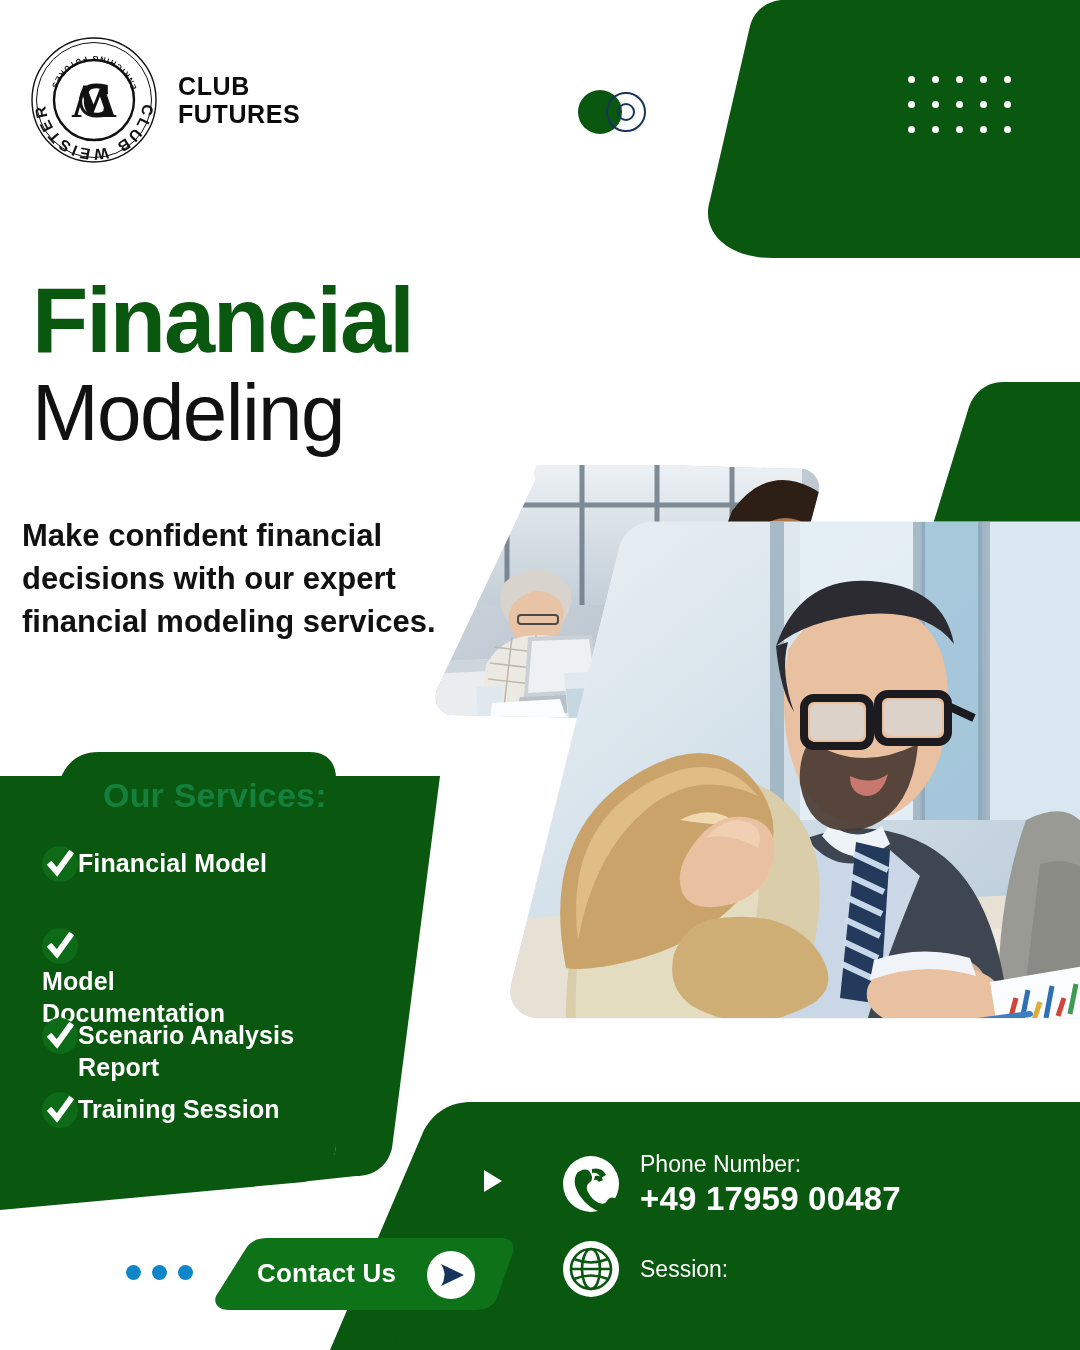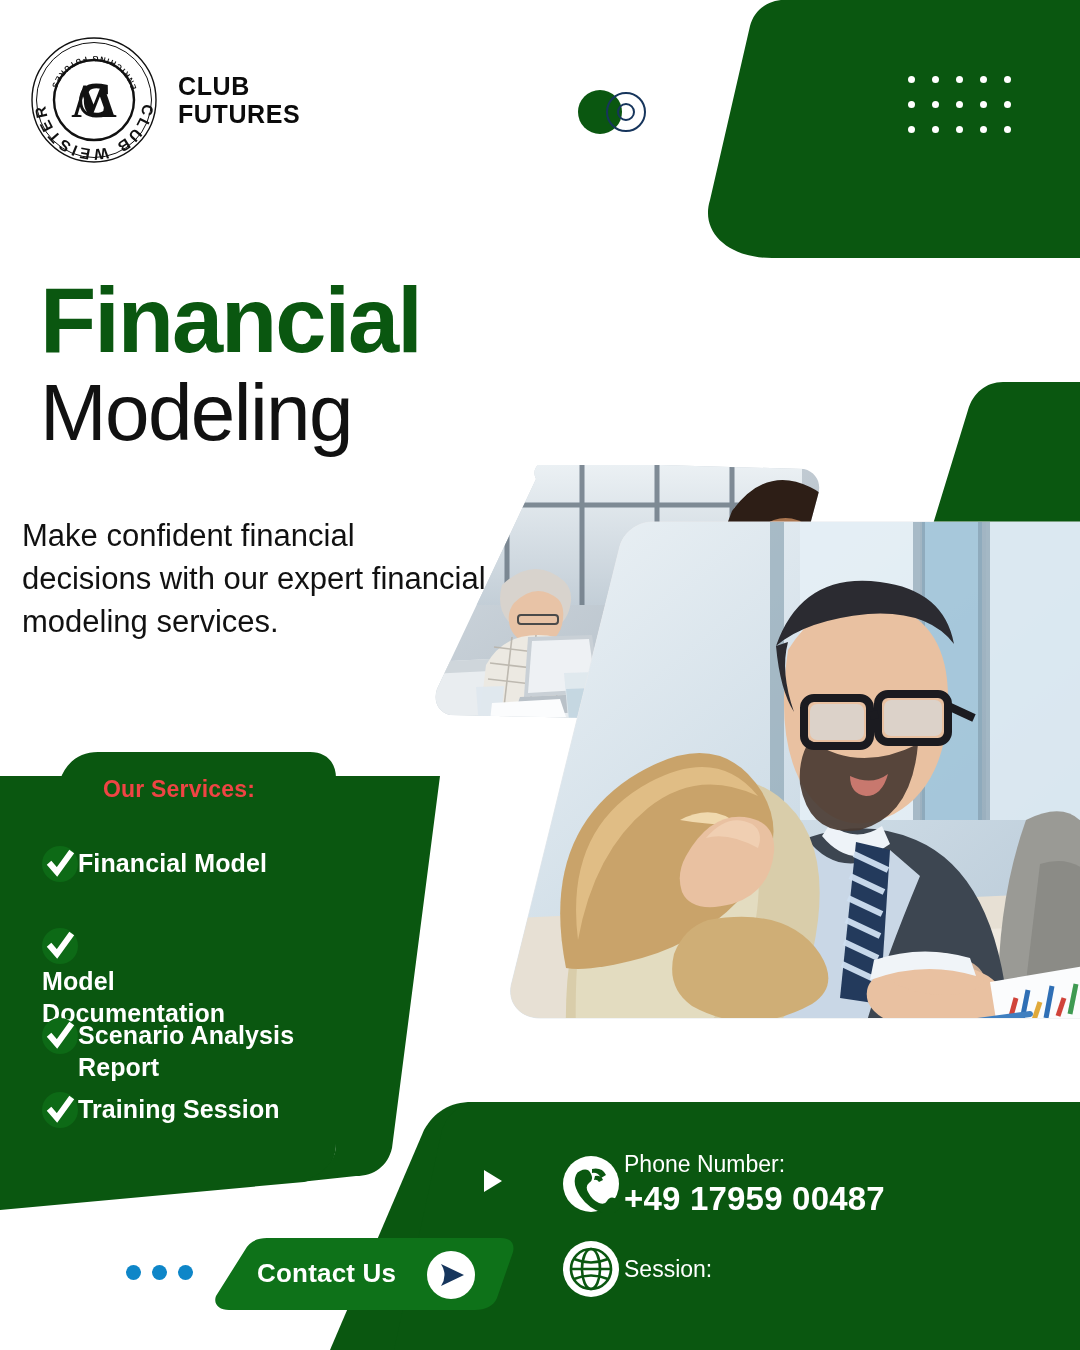--- a/index.html
+++ b/index.html
@@ -41,49 +41,49 @@
   
   .logo-wrap { position:absolute; top:36px; left:30px; display:flex; align-items:center; gap:20px; }
   .logo-badge { width:128px; height:128px; position:relative; }
   .logo-badge svg { display:block; }
   .logo-text {
     font-weight:bold; font-size:25px; line-height:1.12; letter-spacing:0.6px;
     color:#0b0b0b;
   }
 
   
-  .headline { position:absolute; top:274px; left:40px; width:560px; }
+  .headline { position:absolute; top:274px; left:32px; width:560px; }
   .headline .l1 {
     font-size:92px; font-weight:bold; color:var(--g-dark);
     letter-spacing:-2px; line-height:1.02;
   }
   .headline .l2 {
     font-size:80px; font-weight:400; color:#111111;
     letter-spacing:-1.6px; line-height:1.08; margin-top:2px;
   }
   .subcopy {
     position:absolute; top:515px; left:22px; width:470px;
-    font-size:31px; line-height:1.38; color:#111111; font-weight:400;
+    font-size:31px; line-height:1.38; color:#111111; font-weight:700;
   }
 
   
   .photo-top {
     position:absolute; top:465px; left:432px; width:388px; height:260px;
   }
   .photo-main {
     position:absolute; top:520px; left:470px; width:615px; height:512px;
   }
   .photo-top svg, .photo-main svg { display:block; }
 
   
   .services { position:absolute; top:752px; left:0; width:440px; height:458px; }
   .services svg { display:block; position:absolute; top:0; left:0; }
   .services-title {
     position:absolute; top:776px; left:103px;
-    font-size:23px; font-weight:bold; color:#ef4444; letter-spacing:0.2px;
+    font-size:34px; font-weight:bold; color:#15803d; letter-spacing:0.2px;
   }
   .svc-list { position:absolute; top:836px; left:0; width:400px; }
   .svc-item { position:absolute; display:flex; align-items:flex-start; gap:0; }
   .svc-check {
     width:36px; height:36px; border-radius:50%; background:#0d6a16;
     flex:0 0 36px; position:relative;
   }
   .svc-check svg { position:absolute; top:0; left:0; }
   .svc-label {
     color:#ffffff; font-weight:bold; font-size:25px; line-height:1.26;
@@ -108,21 +108,21 @@
     border-radius:50%; background:#ffffff;
   }
   .contact-btn .circ svg { position:absolute; top:11px; left:12px; }
 
   .blue-dots { position:absolute; top:1265px; left:126px; width:80px; height:16px; }
   .blue-dots i {
     position:absolute; top:0; width:15px; height:15px; border-radius:50%; background:#0e86c8;
   }
 
   .contact-rows { position:absolute; top:1150px; left:562px; width:500px; }
-  .crow { display:flex; align-items:center; gap:4px; margin-bottom:22px; }
+  .crow { display:flex; align-items:center; gap:20px; margin-bottom:22px; }
   .crow-icon { width:58px; height:58px; flex:0 0 58px; position:relative; }
   .crow-icon svg { display:block; }
   .crow-text .k { font-size:23px; color:#ffffff; font-weight:400; line-height:1.25; }
   .crow-text .v { font-size:33px; color:#ffffff; font-weight:bold; letter-spacing:0.2px; line-height:1.2; }
 
   :root { --g-dark:#0a5710; --g-mid:#0d6a16; --g-bright:#0e7219; --navy:#16355c; --blue:#0e86c8; }
 </style>
 </head>
 <body>
 

